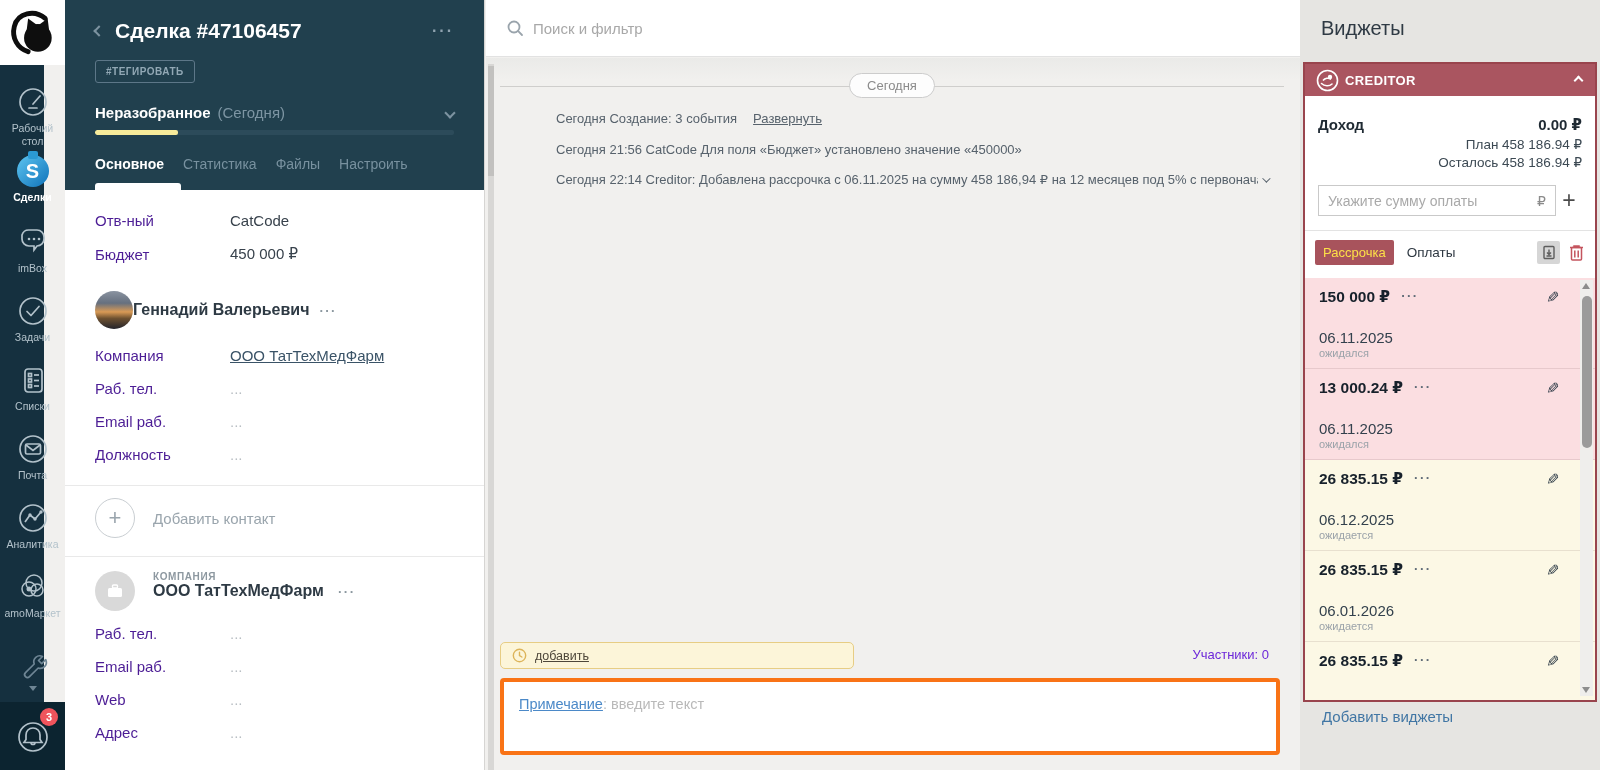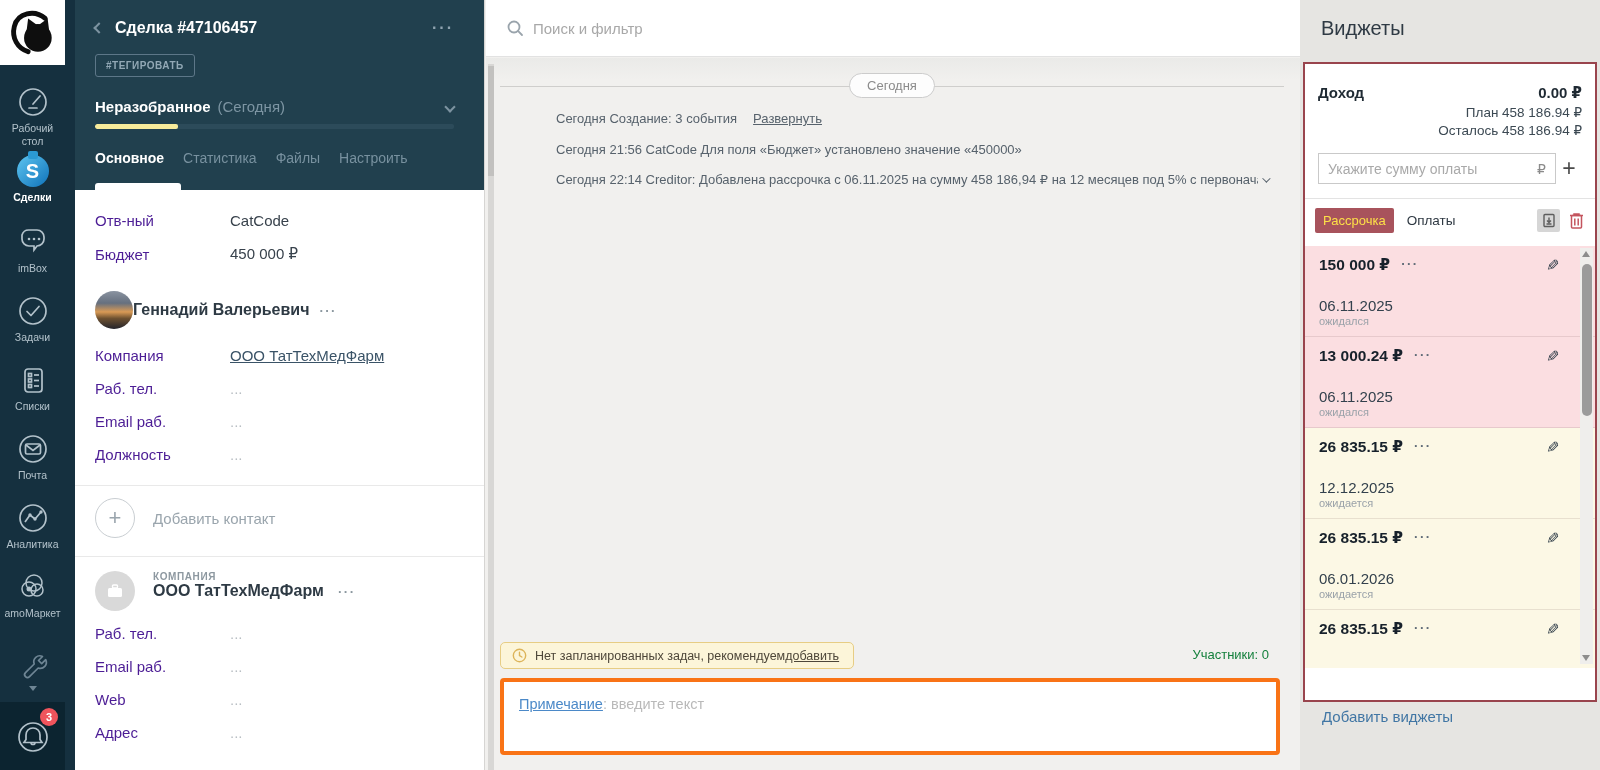--- a/index.html
+++ b/index.html
@@ -1,40 +1,40 @@
 <!DOCTYPE html>
 <html><head>
 <meta charset="utf-8">
 <style>
   * { margin:0; padding:0; box-sizing:border-box; }
   html,body { width:1600px; height:770px; overflow:hidden; font-family:"Liberation Sans","DejaVu Sans",sans-serif; background:#f1f0ee; }
 
   
-  .rail { position:absolute; left:0; top:0; width:75px; height:770px; background:#15303f; z-index:5; }
+  .rail { position:absolute; left:0; top:0; width:44px; height:770px; background:#15303f; z-index:5; }
   .logo-box { position:absolute; left:0; top:0; width:65px; height:65px; background:#fff; display:flex; align-items:center; justify-content:center; }
   .nav-item { position:absolute; left:0; width:65px; text-align:center; color:#b3c2cb; cursor:pointer; }
   .nav-item .nicon { display:flex; justify-content:center; margin-bottom:4px; }
   .nav-item .nlabel { font-size:10.5px; line-height:1.25; }
   .nav-item.active .nlabel { color:#fff; font-weight:bold; }
   .deal-glyph { position:relative; width:32px; height:32px; }
   .deal-glyph .orb { width:32px; height:32px; border-radius:50%; background:linear-gradient(135deg,#56bdeb 10%,#1b7fc2 85%); display:flex; align-items:center; justify-content:center; color:#fff; font-weight:bold; font-size:20px; }
   .deal-glyph .knob { position:absolute; top:-4px; left:11px; width:10px; height:8px; border-radius:2px; background:#2b9ad4; }
   .bell-block { position:absolute; left:0; top:702px; width:65px; height:68px; background:#0c2430; display:flex; align-items:center; justify-content:center; }
   .badge { position:absolute; top:6px; right:7px; min-width:18px; height:18px; border-radius:50%; background:#f0545c; color:#fff; font-size:11px; font-weight:bold; display:flex; align-items:center; justify-content:center; }
   .tri-down { width:0; height:0; border-left:4px solid transparent; border-right:4px solid transparent; border-top:5px solid #6e8594; margin:3px auto 0; }
 
   
   .deal-panel { position:absolute; left:65px; top:0; width:420px; height:770px; background:#fff; border-right:1px solid #d6d5d3; }
   .deal-head { position:relative; width:100%; height:190px; background:#21404e; padding:0 30px; }
   .dh-titlerow { display:flex; align-items:center; padding-top:19px; }
   .chev { display:inline-block; width:8px; height:8px; border-right:2px solid #7d93a1; border-bottom:2px solid #7d93a1; }
   .chev-left { transform:rotate(135deg); }
   .chev-down { transform:rotate(45deg); }
   .chev-up { transform:rotate(-135deg); }
-  .dh-title { color:#fff; font-size:16px; font-weight:bold; margin-left:12px; flex:1; }
+  .dh-title { color:#fff; font-size:21px; font-weight:bold; margin-left:12px; flex:1; }
   .kebab { color:#8fa3b0; font-size:16px; font-weight:bold; letter-spacing:2px; cursor:pointer; }
   .tag-btn { display:inline-block; margin-top:17px; border:1px solid #5d7788; border-radius:3px; padding:5px 10px; font-size:10px; font-weight:bold; letter-spacing:.5px; color:#92a8b5; cursor:pointer; }
   .stage-row { display:flex; align-items:center; margin-top:21px; }
   .stage-name { color:#fff; font-size:15px; font-weight:bold; }
   .stage-period { color:#7d95a3; font-size:15px; margin-left:7px; flex:1; }
   .progress { margin-top:9px; height:5px; border-radius:2px; background:#2c4b5a; overflow:hidden; }
   .progress .fill { height:100%; background:#f7eb9b; border-radius:2px; }
   .tabs-row { display:flex; gap:19px; margin-top:21px; font-size:14px; color:#78919f; }
   .tabs-row .tab { cursor:pointer; }
   .tabs-row .tab.active { color:#fff; font-weight:bold; }
@@ -71,21 +71,21 @@
   .daydiv { position:absolute; top:73px; left:14px; right:16px; text-align:center; }
   .daydiv::before { content:""; position:absolute; left:0; right:0; top:50%; border-top:1px solid #cfcecc; }
   .daypill { position:relative; display:inline-block; background:#fdfdfd; border:1px solid #cccccc; border-radius:13px; padding:4px 17px; font-size:13px; color:#8b8b8b; }
   .events { position:absolute; top:111px; left:70px; right:32px; font-size:13px; color:#57626c; }
   .evrow { margin-bottom:15.5px; white-space:nowrap; display:flex; align-items:center; }
   .evrow .evlink { text-decoration:underline; margin-left:16px; cursor:pointer; }
   .evrow .evtext { overflow:hidden; text-overflow:clip; }
   .evrow .evchev { flex-shrink:0; margin-left:4px; width:6px; height:6px; border-right:1.5px solid #57626c; border-bottom:1.5px solid #57626c; transform:rotate(45deg) translateY(-2px); cursor:pointer; }
   .task-banner { position:absolute; top:642px; left:14px; width:354px; height:27px; background:#fcf5d9; border:1px solid #e7cd84; border-radius:5px; display:flex; align-items:center; padding:0 11px; font-size:12.5px; color:#4d4639; }
   .task-banner .tblink { text-decoration:underline; cursor:pointer; }
-  .participants { position:absolute; top:647px; right:31px; font-size:13px; color:#15803d; }
+  .participants { position:absolute; top:647px; right:31px; font-size:13px; color:#6d28d9; }
   .notebox { position:absolute; top:678px; left:14px; right:20px; height:77px; background:#fff; border:4px solid #f97316; border-radius:4px; padding:14px 15px; font-size:14.5px; cursor:text; }
   .notebox .notelink { color:#4b89c8; text-decoration:underline; cursor:pointer; }
   .notebox .noteph { color:#b9b9b9; }
 
   
   .widgets { position:absolute; left:1300px; top:0; width:300px; height:770px; background:#e6e5e2; }
   .wtitle { padding:17px 0 0 21px; font-size:20px; color:#2f3a44; }
   .widget { position:absolute; left:3px; top:62px; width:294px; height:640px; border:2px solid #99444d; background:#fff; }
   .whead { height:32px; background:#aa5560; display:flex; align-items:center; padding:0 11px; }
   .wname { color:#fff; font-weight:bold; font-size:13px; letter-spacing:.4px; margin-left:6px; flex:1; }
@@ -372,34 +372,43 @@
       <span class="evtext">Сегодня 22:14 Creditor: Добавлена рассрочка с 06.11.2025 на сумму 458 186,94 ₽ на 12 месяцев под 5% с первонача</span>
       <span class="evchev"></span>
     </div>
   </div>
 
   <div class="task-banner">
     <svg width="15" height="15" viewBox="0 0 16 16" fill="none" stroke="#ddb45a" stroke-width="1.5" style="margin-right:8px">
       <circle cx="8" cy="8" r="6.6"></circle>
         <path d="M8 4.5 V8 L10.5 9.6" stroke-linecap="round"></path>
     </svg>
-    <span>Нет запланированных задач, рекомендуем</span>
     <span class="tblink">добавить</span>
   </div>
   <div class="participants">Участники: 0</div>
 
   <div class="notebox">
     <span class="notelink">Примечание</span><span class="noteph">: введите текст</span>
   </div>
 </div>
 
 <div class="widgets">
   <div class="wtitle">Виджеты</div>
 
   <div class="widget">
+    <div class="whead">
+      <svg width="23" height="23" viewBox="0 0 23 23" fill="none" stroke="#fff" stroke-width="1.6">
+        <circle cx="11.5" cy="11.5" r="10"></circle>
+        <circle cx="14" cy="8" r="2.2" fill="#fff" stroke="none"></circle>
+        <path d="M7 11.5 c2-2.5 5.5-3 8-1.2"></path>
+        <path d="M5.5 14.5 c3 3 8 3 10.5 .5" stroke-linecap="round"></path>
+      </svg>
+      <span class="wname">CREDITOR</span>
+      <span class="chev chev-up"></span>
+    </div>
     <div class="wbody">
       <div class="income">
         <span>Доход</span>
         <span>0.00 ₽</span>
       </div>
       <div class="planline">План 458 186.94 ₽</div>
       <div class="remline">Осталось 458 186.94 ₽</div>
 
       <div class="payrow">
         <span class="paywrap">
@@ -447,21 +456,21 @@
           <span class="pencil">✎</span>
           <div class="pdate">06.11.2025</div>
           <div class="pstatus">ожидался</div>
         </div>
         <div class="pitem cream">
           <div class="amtrow">
               <span>26 835.15 ₽</span>
               <span class="dots">···</span>
             </div>
           <span class="pencil">✎</span>
-          <div class="pdate">12.12.2025</div>
+          <div class="pdate">06.12.2025</div>
           <div class="pstatus">ожидается</div>
         </div>
         <div class="pitem cream">
           <div class="amtrow">
               <span>26 835.15 ₽</span>
               <span class="dots">···</span>
             </div>
           <span class="pencil">✎</span>
           <div class="pdate">06.01.2026</div>
           <div class="pstatus">ожидается</div>

